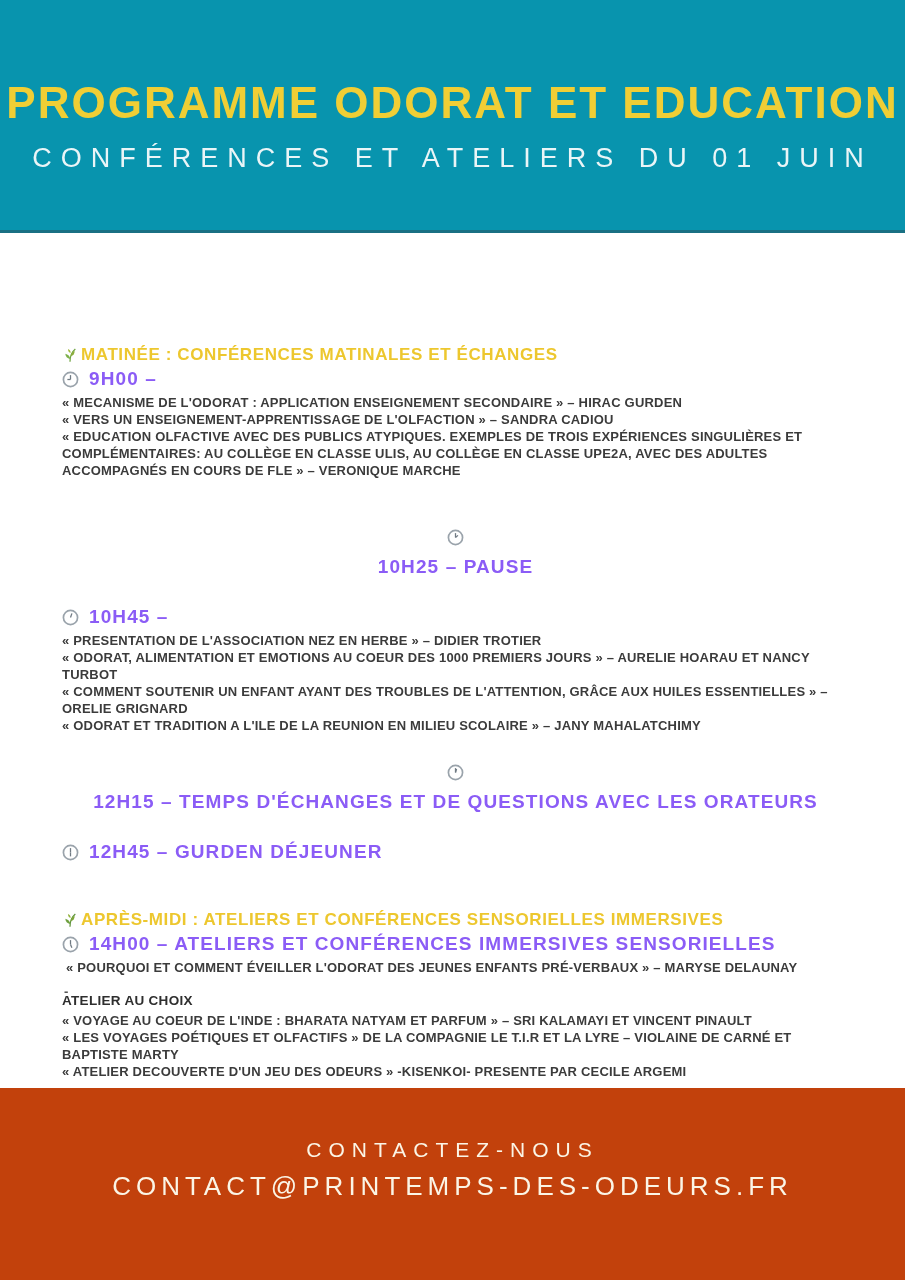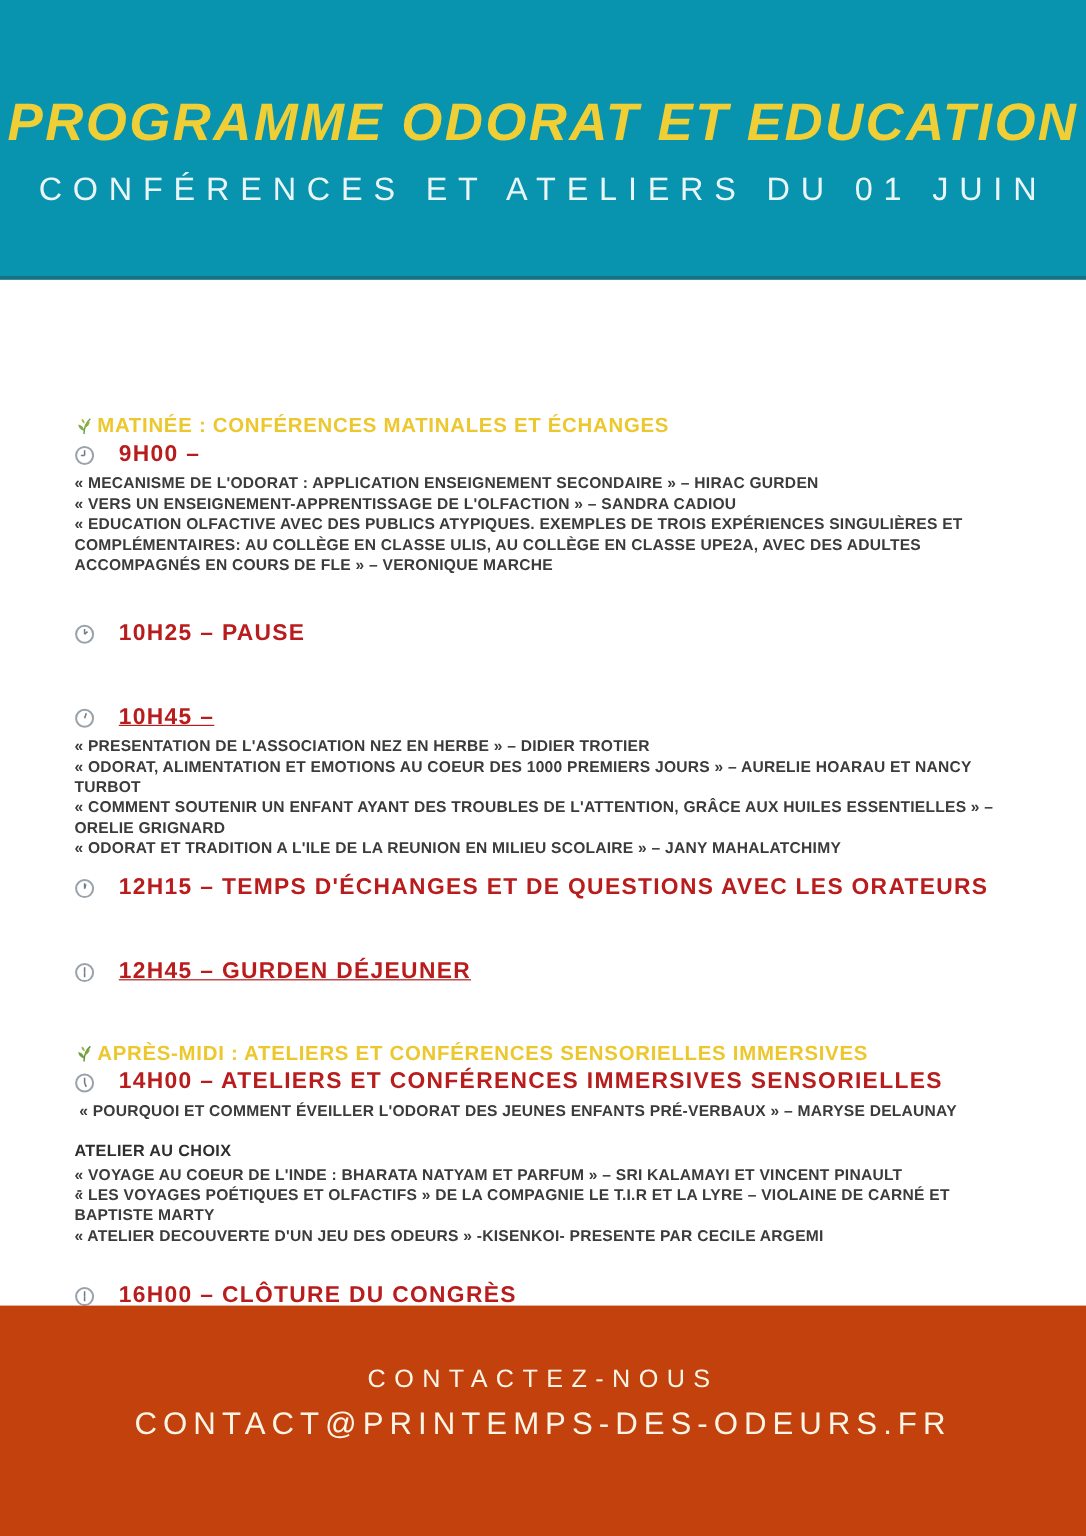--- a/index.html
+++ b/index.html
@@ -17,62 +17,61 @@
     position:absolute; top:0; left:0; right:0; height:230px;
     background:#0894AE;
     border-bottom:3px solid #197083;
     text-align:center;
   }
   .banner-title {
     margin:0; padding-top:78px;
     font-size:44px; font-weight:800;
     letter-spacing:2px;
     color:#F0CE35;
-    font-style:italic;
   }
   .banner-subtitle {
     margin:0; padding-top:15px;
     font-size:27px; font-weight:400;
     letter-spacing:9px;
     color:#EAF5F7;
   }
 
   
   .content {
     position:absolute; left:62px; right:56px; top:345px;
     color:#3B3B3B;
   }
   .section-heading {
     display:flex; align-items:center; gap:3px;
     font-size:17px; font-weight:700; letter-spacing:0.6px;
     color:#EDC72E;
     margin:0 0 3px 0;
   }
   .time-row {
-    display:flex; align-items:center; gap:20px;
+    display:flex; align-items:center; gap:10px;
     font-size:19px; font-weight:800; letter-spacing:1.1px;
-    color:#b91c1c;
+    color:#8b5cf6;
     margin:0;
   }
   .icon { flex:0 0 auto; display:inline-flex; }
   .items { margin:4px 0 0 0; }
   .item {
     font-size:13px; font-weight:700; letter-spacing:0.2px;
     line-height:17px;
     color:#3B3B3B;
   }
   .workshop-label {
     font-size:13.5px; font-weight:800; letter-spacing:0.3px;
     color:#2e2e2e;
     margin-top:17px;
   }
   .indent-slight { padding-left:4px; }
-  .gap-38 { margin-top:38px; }
-  .gap-26 { margin-top:14px; }
-  .gap-36 { margin-top:48px;text-decoration:underline; }
+  .gap-38 { margin-top:50px;flex-direction:column; }
+  .gap-26 { margin-top:30px;flex-direction:column; }
+  .gap-36 { margin-top:28px; }
   .gap-48 { margin-top:47px; }
   .gap-30 { margin-top:31px; }
   .gap-2  { margin-top:2px; }
 
   .stray-dash {
     position:absolute; left:64px; top:984px;
     font-size:13px; font-weight:700; color:#555;
   }
 
   

